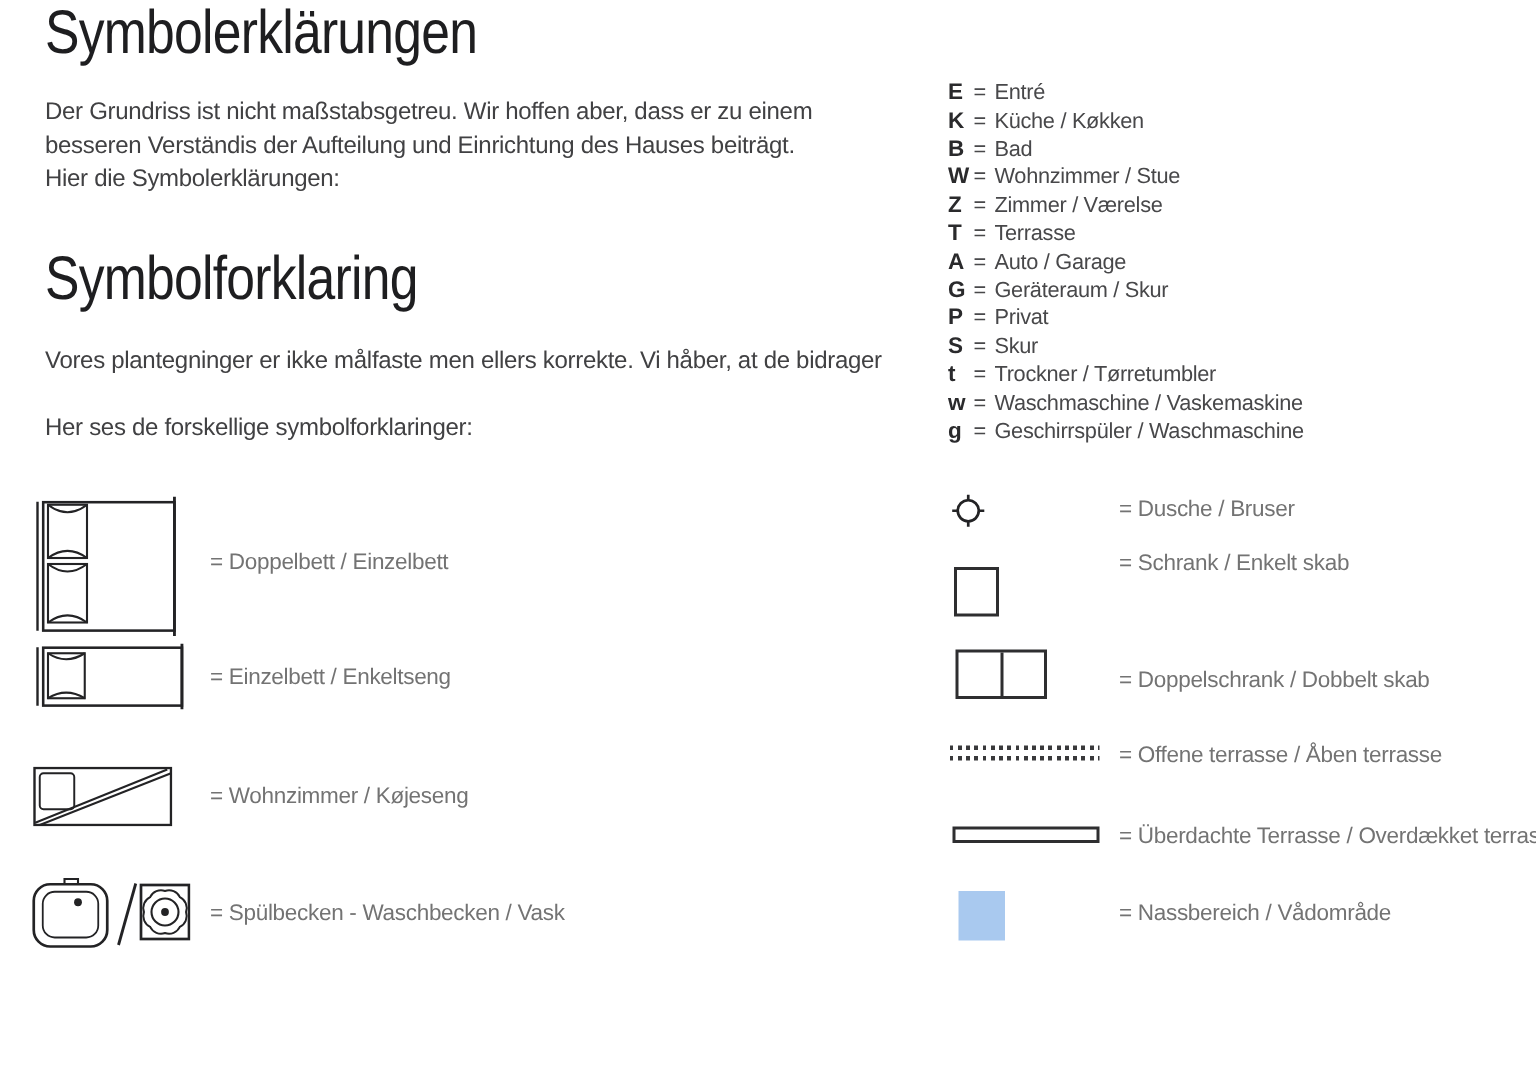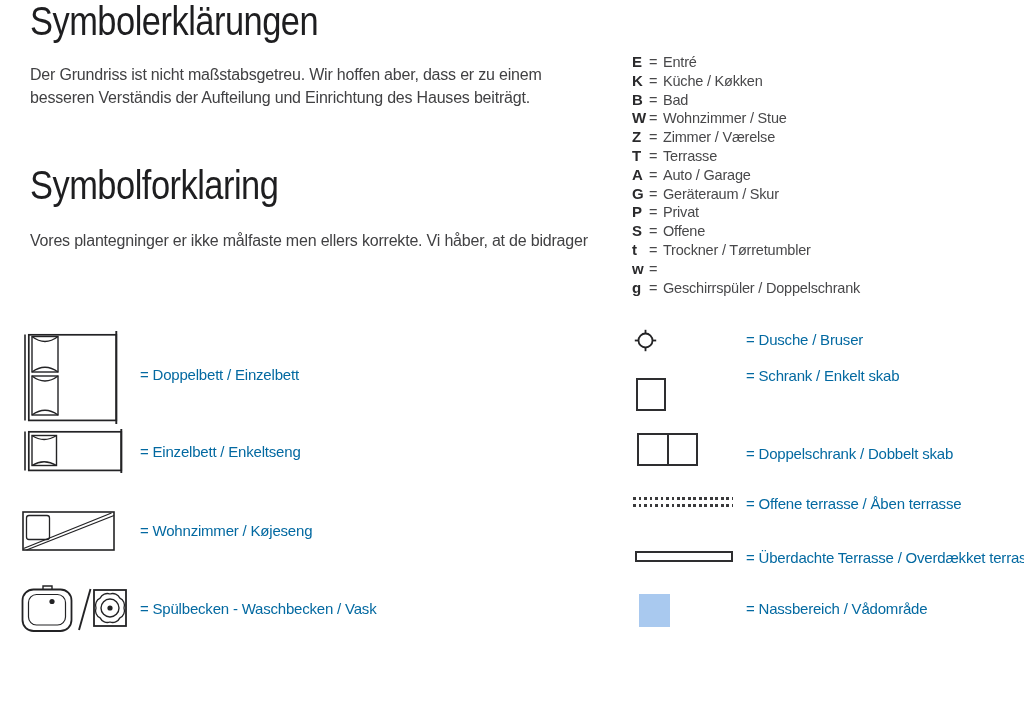--- a/index.html
+++ b/index.html
@@ -18,21 +18,21 @@
     letter-spacing:-0.2px; white-space:nowrap;
   }
   
   .codes { position:absolute; left:632px; top:53px; }
   .code-row { display:flex; align-items:baseline; height:18.8px; line-height:18.8px; }
   .code-row .ltr { width:17px; font-size:15px; font-weight:700; color:#2a2a2c; }
   .code-row .eq  { width:14px; font-size:14.5px; color:#48484a; }
   .code-row .desc{ font-size:14.5px; color:#48484a; letter-spacing:-0.2px; white-space:nowrap; }
   
   .sym-label {
-    position:absolute; font-size:15px; color:#0369a1; letter-spacing:-0.2px;
+    position:absolute; font-size:15px; color:#737373; letter-spacing:-0.2px;
     line-height:16px; white-space:nowrap;
   }
   .lbl-left { left:140px; }
   .lbl-right{ left:746px; }
   .icon-abs { position:absolute; }
   svg { display:block; }
   svg .stk { stroke:#232325; fill:none; }
   svg .fil { fill:#232325; stroke:none; }
   
   .cab { border:2px solid #2e2e30; background:#fff; }
@@ -48,28 +48,30 @@
 <body>
 
 <div class="page">
 
   <h1 class="title" style="top:1px">
     <span class="squeeze">Symbolerklärungen</span>
   </h1>
   <p class="para" style="top:64px">
     <span>Der Grundriss ist nicht maßstabsgetreu. Wir hoffen aber, dass er zu einem</span><br>
     <span>besseren Verständis der Aufteilung und Einrichtung des Hauses beiträgt.</span><br>
+    <span>Hier die Symbolerklärungen:</span>
   </p>
 
   <h1 class="title" style="top:165px">
     <span class="squeeze">Symbolforklaring</span>
   </h1>
   <p class="para" style="top:230px">
     <span>Vores plantegninger er ikke målfaste men ellers korrekte. Vi håber, at de bidrager</span><br>
     <br>
+    <span>Her ses de forskellige symbolforklaringer:</span>
   </p>
 
   <div class="codes">
     <div class="code-row">
         <span class="ltr">E</span>
         <span class="eq">=</span>
         <span class="desc">Entré</span>
       </div>
     <div class="code-row">
         <span class="ltr">K</span>
@@ -107,35 +109,36 @@
         <span class="desc">Geräteraum / Skur</span>
       </div>
     <div class="code-row">
         <span class="ltr">P</span>
         <span class="eq">=</span>
         <span class="desc">Privat</span>
       </div>
     <div class="code-row">
         <span class="ltr">S</span>
         <span class="eq">=</span>
-        <span class="desc">Offene</span>
+        <span class="desc">Skur</span>
       </div>
     <div class="code-row">
         <span class="ltr">t</span>
         <span class="eq">=</span>
         <span class="desc">Trockner / Tørretumbler</span>
       </div>
     <div class="code-row">
         <span class="ltr">w</span>
         <span class="eq">=</span>
+        <span class="desc">Waschmaschine / Vaskemaskine</span>
       </div>
     <div class="code-row">
         <span class="ltr">g</span>
         <span class="eq">=</span>
-        <span class="desc">Geschirrspüler / Doppelschrank</span>
+        <span class="desc">Geschirrspüler / Waschmaschine</span>
       </div>
   </div>
 
   <div class="icon-abs" style="left:24px; top:331px;">
     <svg width="97" height="93" viewBox="0 0 97 93">
       <line class="stk" x1="1" y1="3.5" x2="1" y2="89.5" stroke-width="1.6"></line>
       <rect class="stk" x="4.8" y="3.8" width="87.5" height="85.6" stroke-width="1.7"></rect>
       <line class="stk" x1="92.3" y1="0" x2="92.3" y2="93" stroke-width="1.9"></line>
       <rect class="stk" x="8" y="5.5" width="26" height="35.5" stroke-width="1.4"></rect>
       <path class="stk" d="M8,5.5 Q21,15.5 34,5.5 M8,41 Q21,31.5 34,41" stroke-width="1.4"></path>

